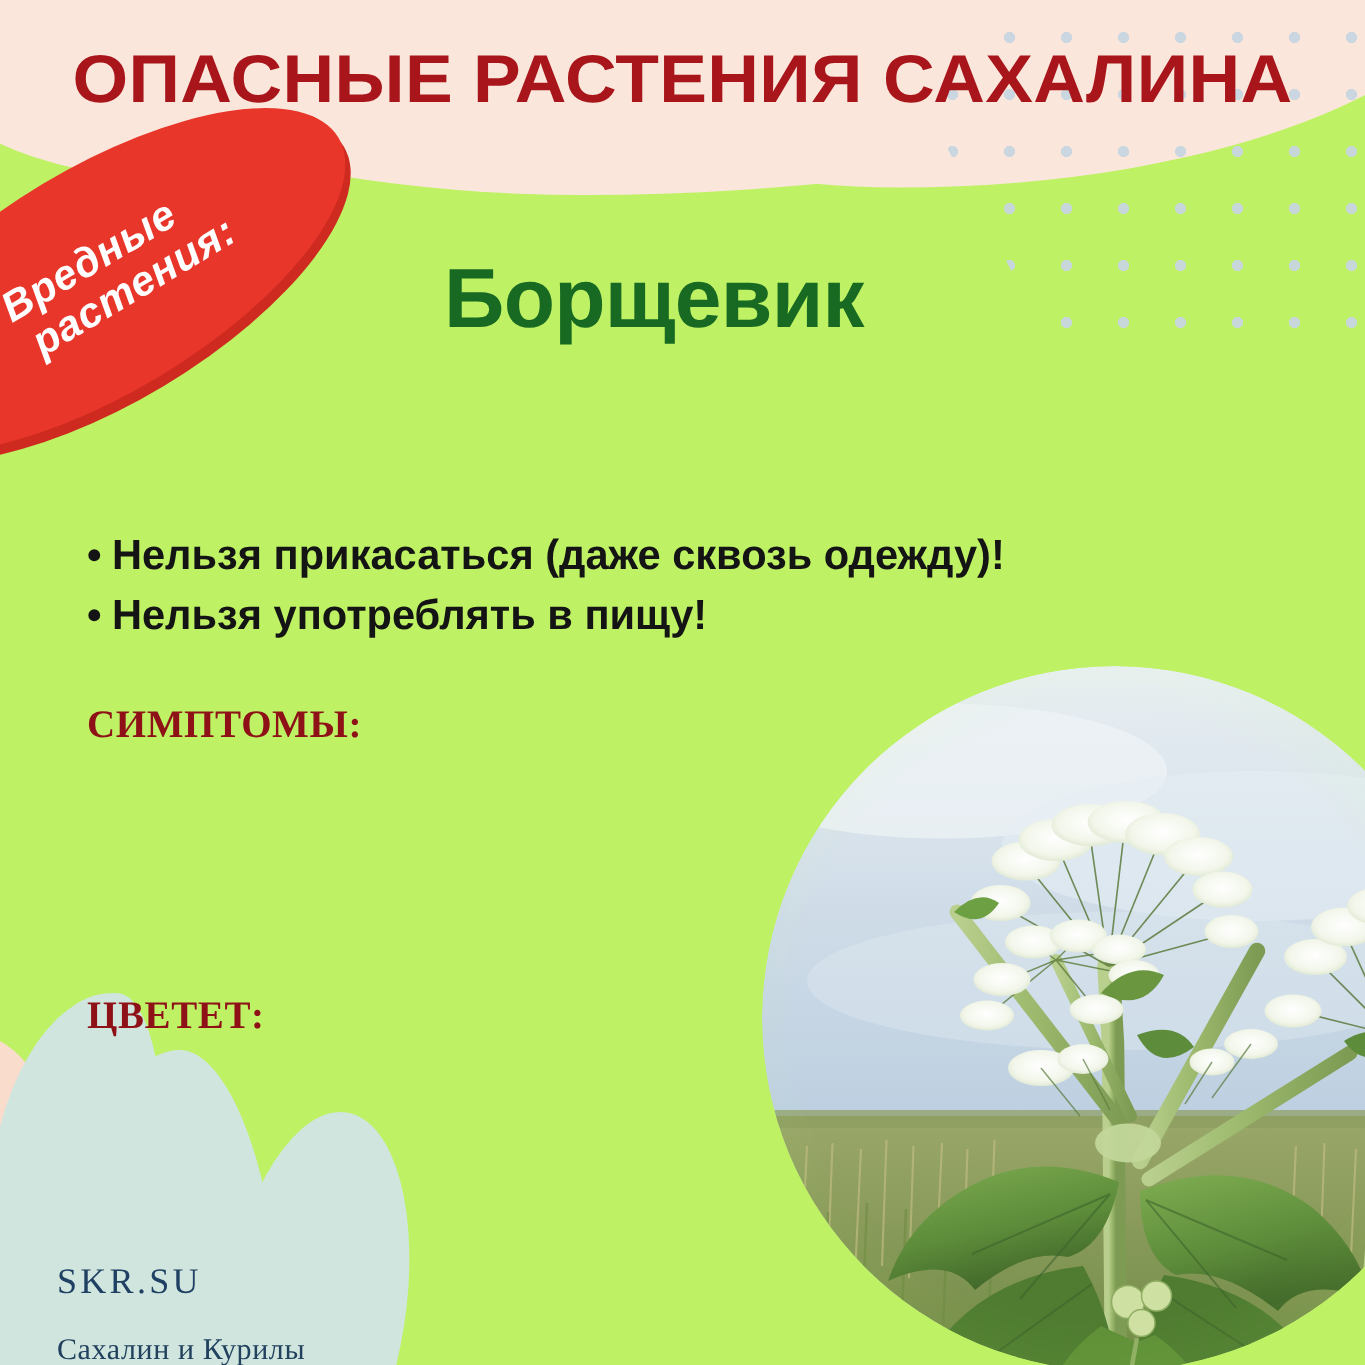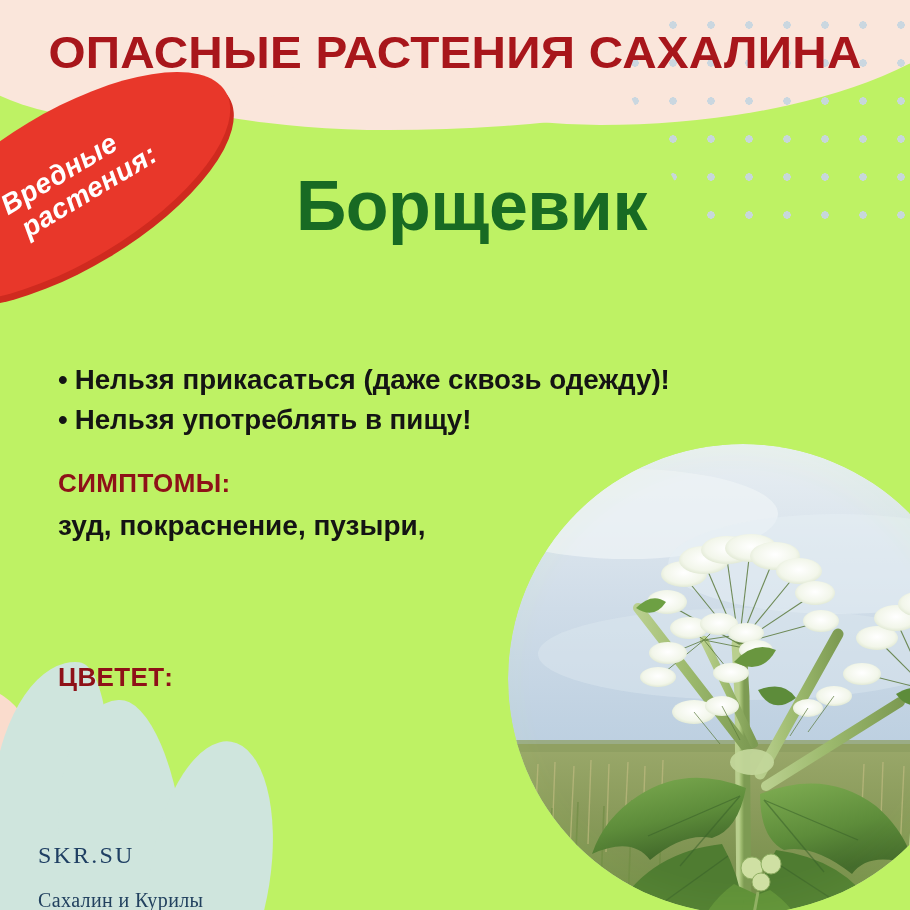--- a/index.html
+++ b/index.html
@@ -159,30 +159,30 @@
     letter-spacing: 0.5px;
   }
   .badge-text .line2 { padding-left: 34px; }
 
   
   .plant-name {
     position: absolute;
     left: 296px;
     top: 166px;
     color: #186a23;
-    font-size: 70px;
+    font-size: 56px;
     font-weight: bold;
     letter-spacing: -0.5px;
   }
 
   
   .warnings {
     position: absolute;
     left: 58px;
-    top: 360px;
+    top: 350px;
     width: 790px;
   }
   .warning-item {
     color: #141414;
     font-size: 28px;
     font-weight: bold;
     line-height: 1.42;
     white-space: nowrap;
     transform: scaleX(0.99);
     transform-origin: left center;
@@ -190,20 +190,21 @@
   .warning-item .bullet {
     display: inline-block;
     margin-right: 7px;
   }
 
   
   .section {
     position: absolute;
     left: 58px;
     width: 480px;
+    font-family: Liberation Serif, serif;
   }
   .section.symptoms { top: 468px; }
   .section.blooms   { top: 662px; }
 
   .section-heading {
     color: #8e1118;
     font-size: 26px;
     font-weight: bold;
     letter-spacing: 0.4px;
     margin-bottom: 8px;
@@ -282,21 +283,20 @@
       <span class="bullet">•</span><span>Нельзя прикасаться (даже сквозь одежду)!</span>
     </div>
     <div class="warning-item">
       <span class="bullet">•</span><span>Нельзя употреблять в пищу!</span>
     </div>
   </div>
 
   <div class="section symptoms">
     <div class="section-heading">СИМПТОМЫ:</div>
     <div class="section-body">
-      <div class="row">зуд, покраснение, пузыри,</div>
     </div>
   </div>
 
   <div class="section blooms">
     <div class="section-heading">ЦВЕТЕТ:</div>
   </div>
 
   <div class="photo-circle">
     <svg viewBox="0 0 470 470" preserveAspectRatio="xMidYMid slice">
       <defs>

